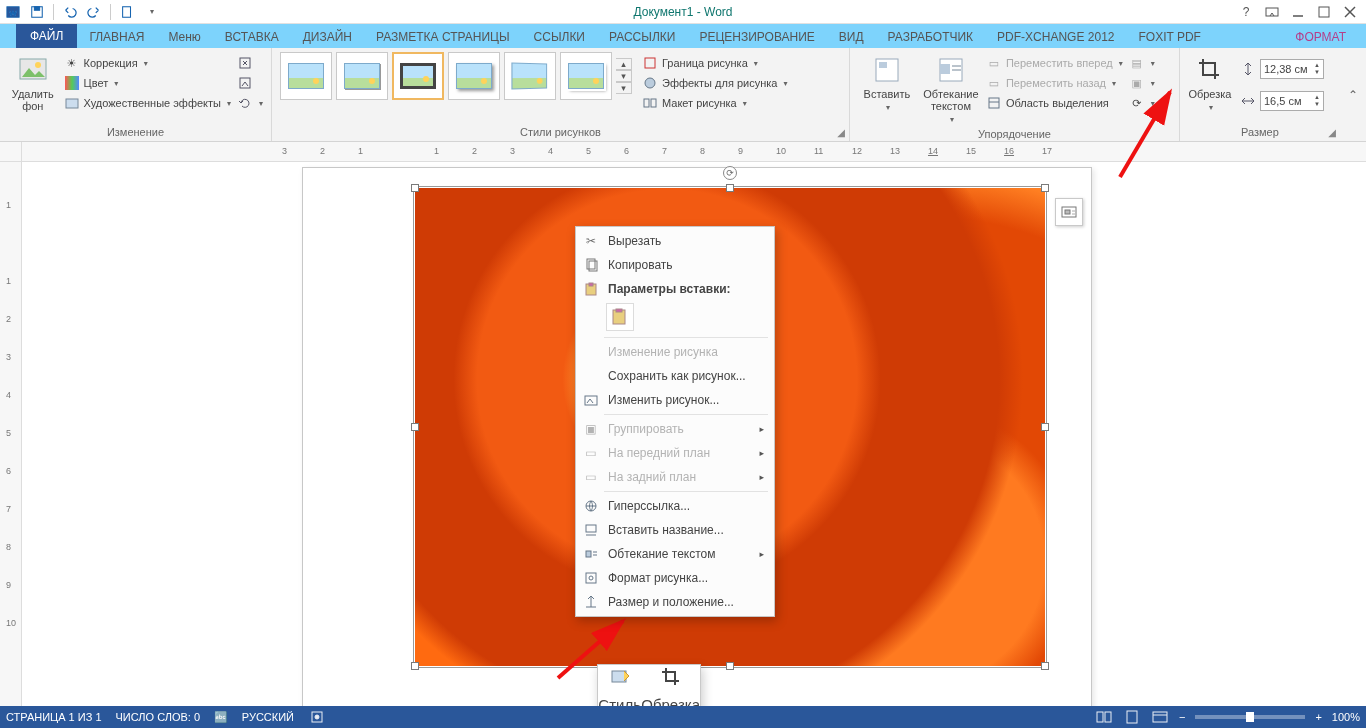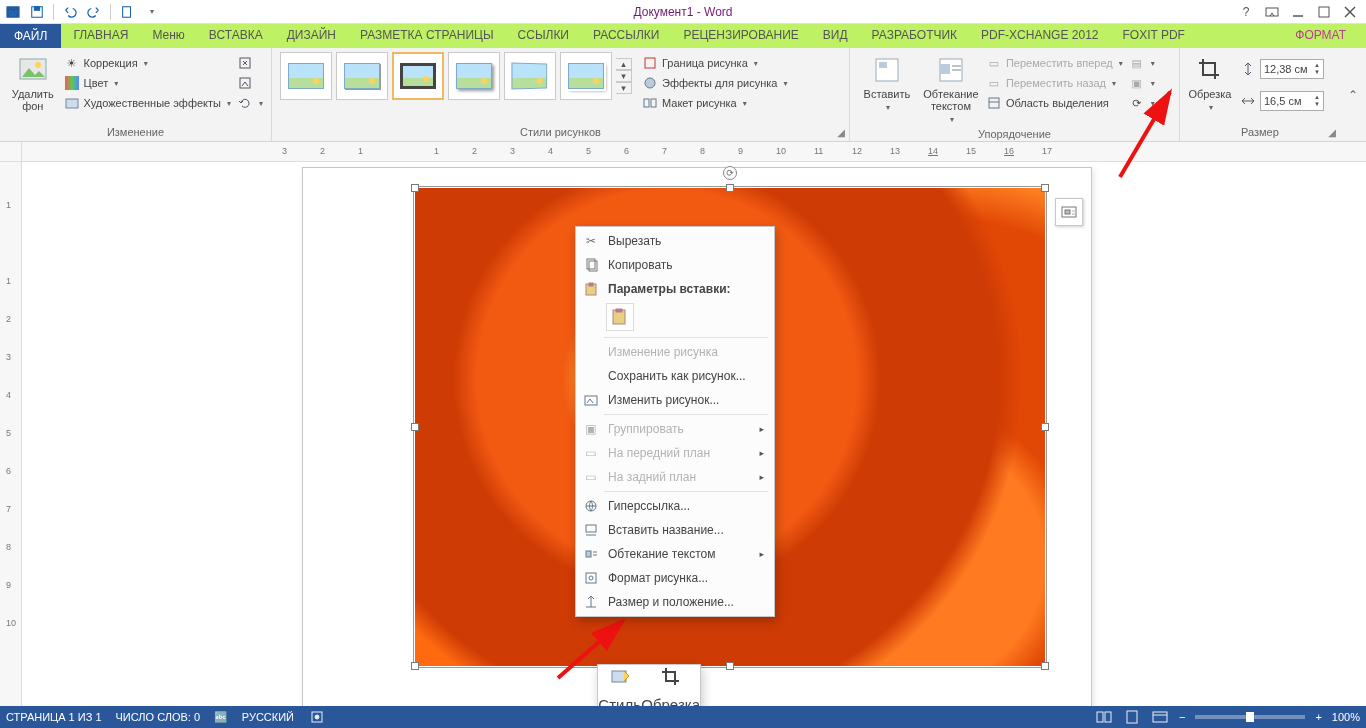--- a/index.html
+++ b/index.html
@@ -4,26 +4,26 @@
 <style>
   * { margin: 0; padding: 0; box-sizing: border-box; font-family: "Segoe UI", Tahoma, sans-serif; -webkit-user-select: none; user-select: none; }
   body { width: 1366px; height: 728px; background: #fff; overflow: hidden; font-size: 12px; color: #444; }
 
   
   .titlebar { height: 24px; background: #fff; display: flex; align-items: center; border-bottom: 1px solid #e1e1e1; position: relative; }
   .titlebar .qat { display: flex; align-items: center; gap: 2px; padding-left: 2px; }
   .qat-btn { width: 22px; height: 22px; display: flex; align-items: center; justify-content: center; color: #1664b0; }
   .qat-btn svg { width: 14px; height: 14px; stroke: currentColor; }
   .qat-sep { width: 1px; height: 16px; background: #ccc; margin: 0 3px; }
-  .titlebar .title { position: absolute; left: 50%; transform: translateX(-50%); font-size: 12px; color: #701a75; }
+  .titlebar .title { position: absolute; left: 50%; transform: translateX(-50%); font-size: 12px; color: #0f766e; }
   .win-controls { margin-left: auto; display: flex; gap: 2px; padding-right: 4px; }
   .win-btn { width: 24px; height: 20px; display: flex; align-items: center; justify-content: center; color: #555; }
 
   
-  .tabstrip { height: 24px; background: #bef264; display: flex; align-items: flex-start; padding-left: 0; }
+  .tabstrip { height: 24px; background: #7dd3fc; display: flex; align-items: flex-end; padding-left: 16px; }
   .tab { padding: 4px 12px 4px; font-size: 12px; text-transform: uppercase; color: #555; cursor: default; white-space: nowrap; }
   .tab.file { background: #2a579a; color: #fff; padding: 5px 14px; }
   .tab.menu { text-transform: none; }
   .tab.active { color: #b43f8a; }
 
   
   .ribbon { height: 94px; background: #f3f3f3; border-bottom: 1px solid #d4d4d4; display: flex; }
   .r-group { border-right: 1px solid #d9d9d9; padding: 4px 8px 0 8px; display: flex; flex-direction: column; flex-shrink: 0; }
   .r-group .body { flex: 1; display: flex; align-items: flex-start; gap: 6px; }
   .r-group .label { text-align: center; font-size: 11px; color: #666; padding: 2px 0 3px; position: relative; }

